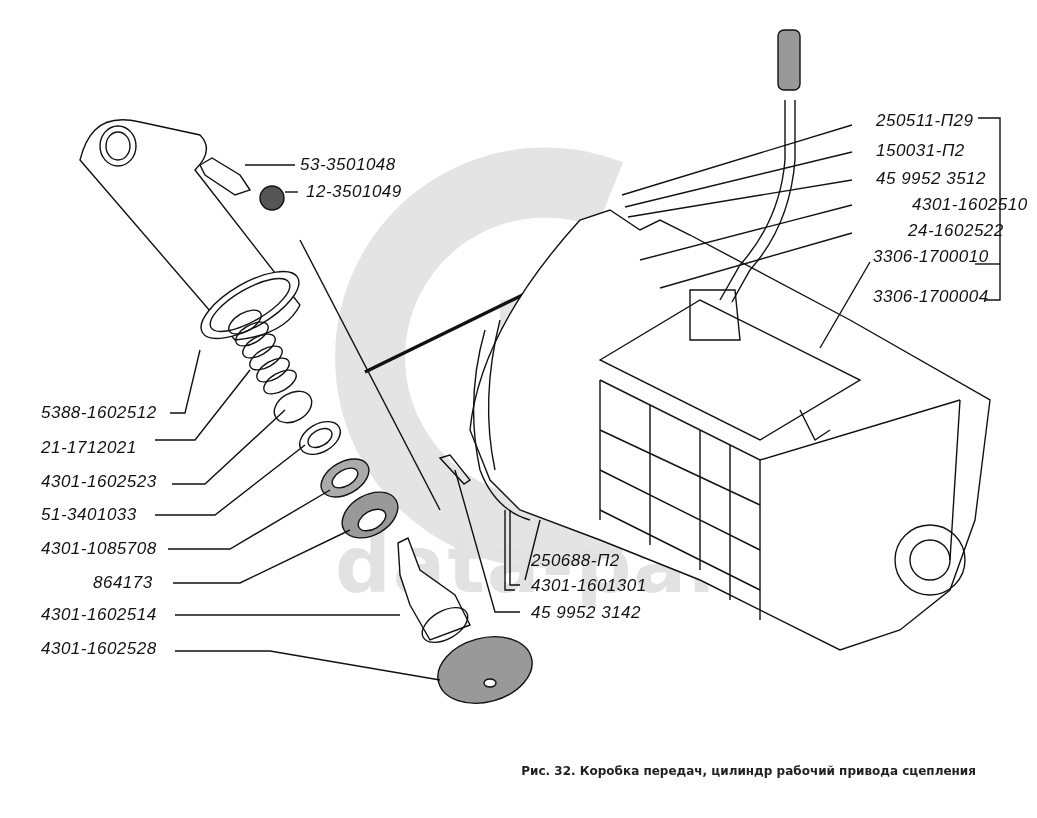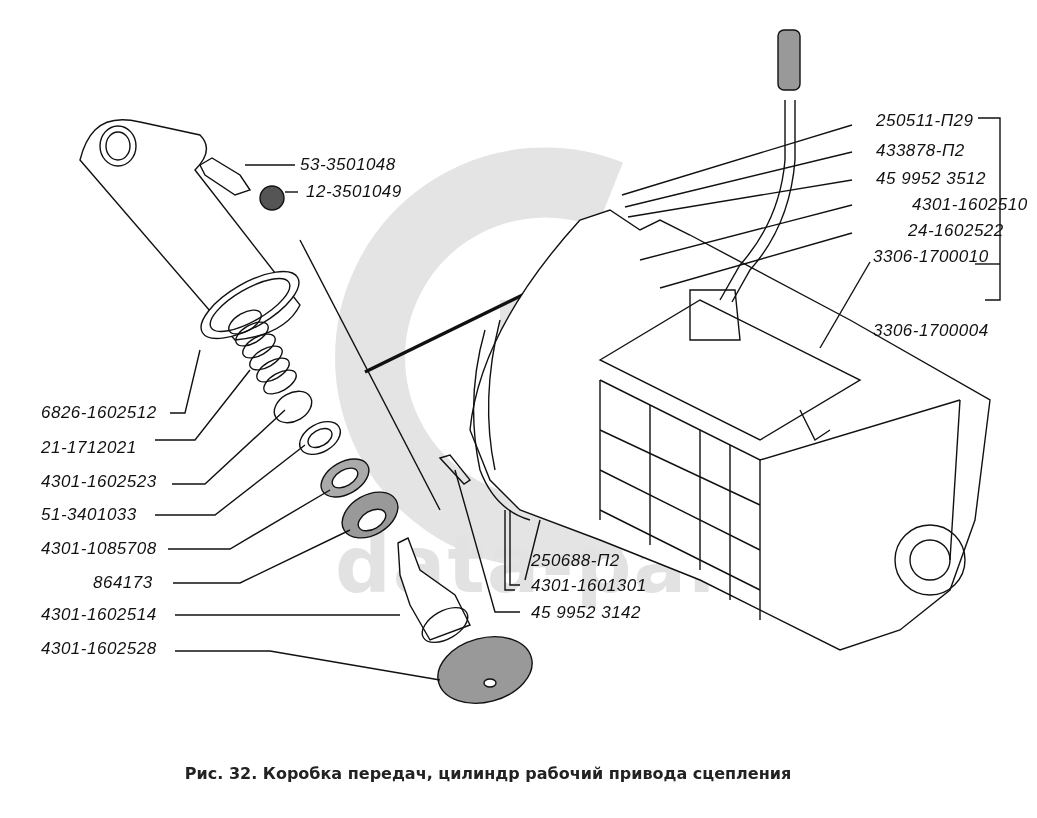--- a/index.html
+++ b/index.html
@@ -1,22 +1,22 @@
 <!DOCTYPE html>
 <html><head>
 <meta charset="utf-8">
 <style>
   html, body { margin:0; padding:0; background:#ffffff; }
   body { width:1037px; height:818px; position:relative; overflow:hidden;
          font-family:"Liberation Sans", sans-serif; }
   #stage { position:absolute; left:0; top:0; width:1037px; height:818px; }
   .lbl { position:absolute; font-family:"Liberation Sans", sans-serif; font-style:italic;
          font-size:17px; color:#111; letter-spacing:0.5px; white-space:nowrap; line-height:1; }
-  .caption { position:absolute; left:0; width:976px; top:764px; text-align:center;
-             font-size:16px; font-weight:bold; color:#222; font-family:"DejaVu Sans", sans-serif; }
+  .caption { position:absolute; left:0; width:976px; top:764px; text-align:right;
+             font-size:12px; font-weight:bold; color:#222; font-family:"DejaVu Sans", sans-serif; }
   .wm { position:absolute; color:#e2e2e2; font-family:"DejaVu Sans", sans-serif; font-weight:bold; }
   svg { position:absolute; left:0; top:0; }
 </style>
 </head>
 <body>
 
 <div id="stage">
 
   <svg width="1037" height="818">
     <path d="M 610 195 A 175 175 0 1 0 610 520" fill="none" stroke="#e4e4e4" stroke-width="70"></path>
@@ -106,38 +106,38 @@
       <line x1="245" y1="165" x2="295" y2="165"></line>
       <line x1="285" y1="192" x2="298" y2="192"></line>
 
       <polyline points="520,585 510,585 510,510"></polyline>
       <polyline points="515,590 505,590 505,510"></polyline>
       <polyline points="520,612 495,612 455,470"></polyline>
       <polyline points="540,520 525,580"></polyline>
     </g>
   </svg>
 
-  <div class="lbl" style="left:41px; top:404px;">6826-1602512</div>
+  <div class="lbl" style="left:41px; top:404px;">5388-1602512</div>
   <div class="lbl" style="left:41px; top:439px;">21-1712021</div>
   <div class="lbl" style="left:41px; top:473px;text-align:center;">4301-1602523</div>
   <div class="lbl" style="left:41px; top:506px;">51-3401033</div>
   <div class="lbl" style="left:41px; top:540px;">4301-1085708</div>
   <div class="lbl" style="left:93px; top:574px;">864173</div>
   <div class="lbl" style="left:41px; top:606px;">4301-1602514</div>
   <div class="lbl" style="left:41px; top:640px;">4301-1602528</div>
 
   <div class="lbl" style="left:300px; top:156px;">53-3501048</div>
   <div class="lbl" style="left:306px; top:183px;">12-3501049</div>
 
   <div class="lbl" style="left:876px; top:112px;text-align:center;">250511-П29</div>
-  <div class="lbl" style="left:876px; top:142px;">433878-П2</div>
+  <div class="lbl" style="left:876px; top:142px;">150031-П2</div>
   <div class="lbl" style="left:876px; top:170px;">45 9952 3512</div>
   <div class="lbl" style="left:912px; top:196px;">4301-1602510</div>
   <div class="lbl" style="left:876px; top:222px;margin-left:32px;">24-1602522</div>
   <div class="lbl" style="left:873px; top:248px;">3306-1700010</div>
-  <div class="lbl" style="left:873px; top:288px;margin-top:34px;">3306-1700004</div>
+  <div class="lbl" style="left:873px; top:288px;">3306-1700004</div>
 
   <div class="lbl" style="left:531px; top:552px;">250688-П2</div>
   <div class="lbl" style="left:531px; top:577px;">4301-1601301</div>
   <div class="lbl" style="left:531px; top:604px;">45 9952 3142</div>
 
   <div class="caption">Рис. 32. Коробка передач, цилиндр рабочий привода сцепления</div>
 </div>
 
 </body></html>

